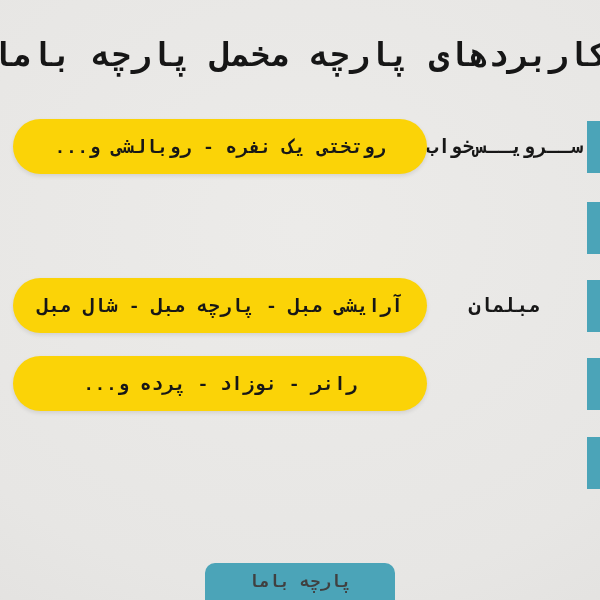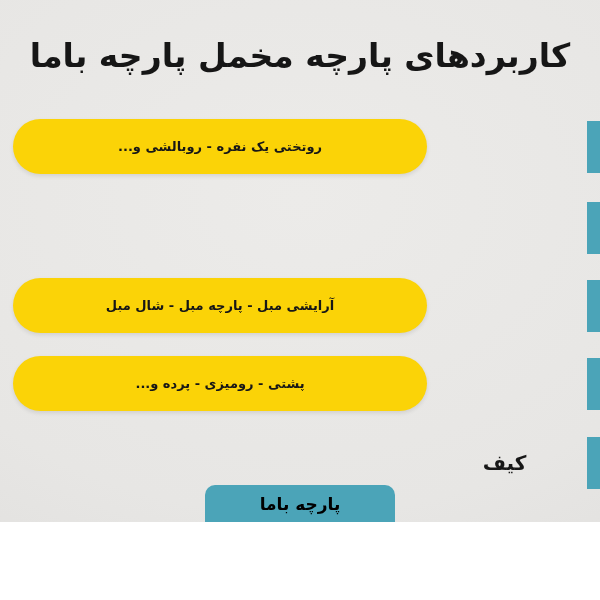--- a/index.html
+++ b/index.html
@@ -6,24 +6,25 @@
     margin: 0;
     padding: 0;
     width: 600px;
     height: 600px;
     overflow: hidden;
     font-family: "DejaVu Sans", sans-serif;
   }
   .canvas {
     position: relative;
     width: 600px;
-    height: 522px;
+    height: 600px;
     direction: rtl;
     background:
       radial-gradient(130% 110% at 50% 38%, #ECEBE9 0%, #E7E6E4 55%, #DCDBD9 100%);
+    font-family: Liberation Mono, monospace;
   }
   .title {
     position: absolute;
     top: 26px;
     left: 0;
     right: 0;
     height: 58px;
     display: flex;
     align-items: center;
     justify-content: center;
@@ -70,73 +71,74 @@
     position: absolute;
     left: 13px;
     top: 0;
     width: 414px;
     height: 55px;
     background: #FBD307;
     border-radius: 28px;
     display: flex;
     align-items: center;
     justify-content: center;
-    font-size: 13px;
+    font-size: 19px;
     font-weight: 700;
     color: #171717;
     white-space: nowrap;
     overflow: hidden;
     padding: 0 12px;
     box-sizing: border-box;
     box-shadow: 0 2px 4px rgba(0,0,0,0.10);
   }
   .brand-button {
     position: absolute;
     bottom: 0;
     left: 50%;
     transform: translateX(-50%);
     width: 190px;
     height: 37px;
     background: #4BA4B8;
     border-radius: 10px 10px 0 0;
     display: flex;
     align-items: center;
     justify-content: center;
-    color: #000000;
+    color: #404040;
     font-size: 17px;
     font-weight: 700;
     white-space: nowrap;
   }
 </style>
 </head>
 <body>
 
 <div class="canvas">
 
   <div class="title">کاربردهای پارچه مخمل پارچه باما</div>
 
   <div class="row r1">
     <span class="edge-bar"></span>
+    <span class="row-label">ســرویــس‌خواب</span>
     <span class="pill">روتختی یک نفره - روبالشی و...</span>
   </div>
 
   <div class="row r2">
     <span class="edge-bar"></span>
   </div>
 
   <div class="row r3">
     <span class="edge-bar"></span>
+    <span class="row-label">مبلمان</span>
     <span class="pill">آرایشی مبل - پارچه مبل - شال مبل</span>
   </div>
 
   <div class="row r4">
     <span class="edge-bar"></span>
-    <span class="pill">پشتی - رومیزی - پرده و...</span>
+    <span class="pill">رانر - نوزاد - پرده و...</span>
   </div>
 
   <div class="row r5">
     <span class="edge-bar"></span>
-    <span class="row-label">کیف</span>
   </div>
 
   <div class="brand-button">پارچه باما</div>
 
 </div>
 
 </body></html>

